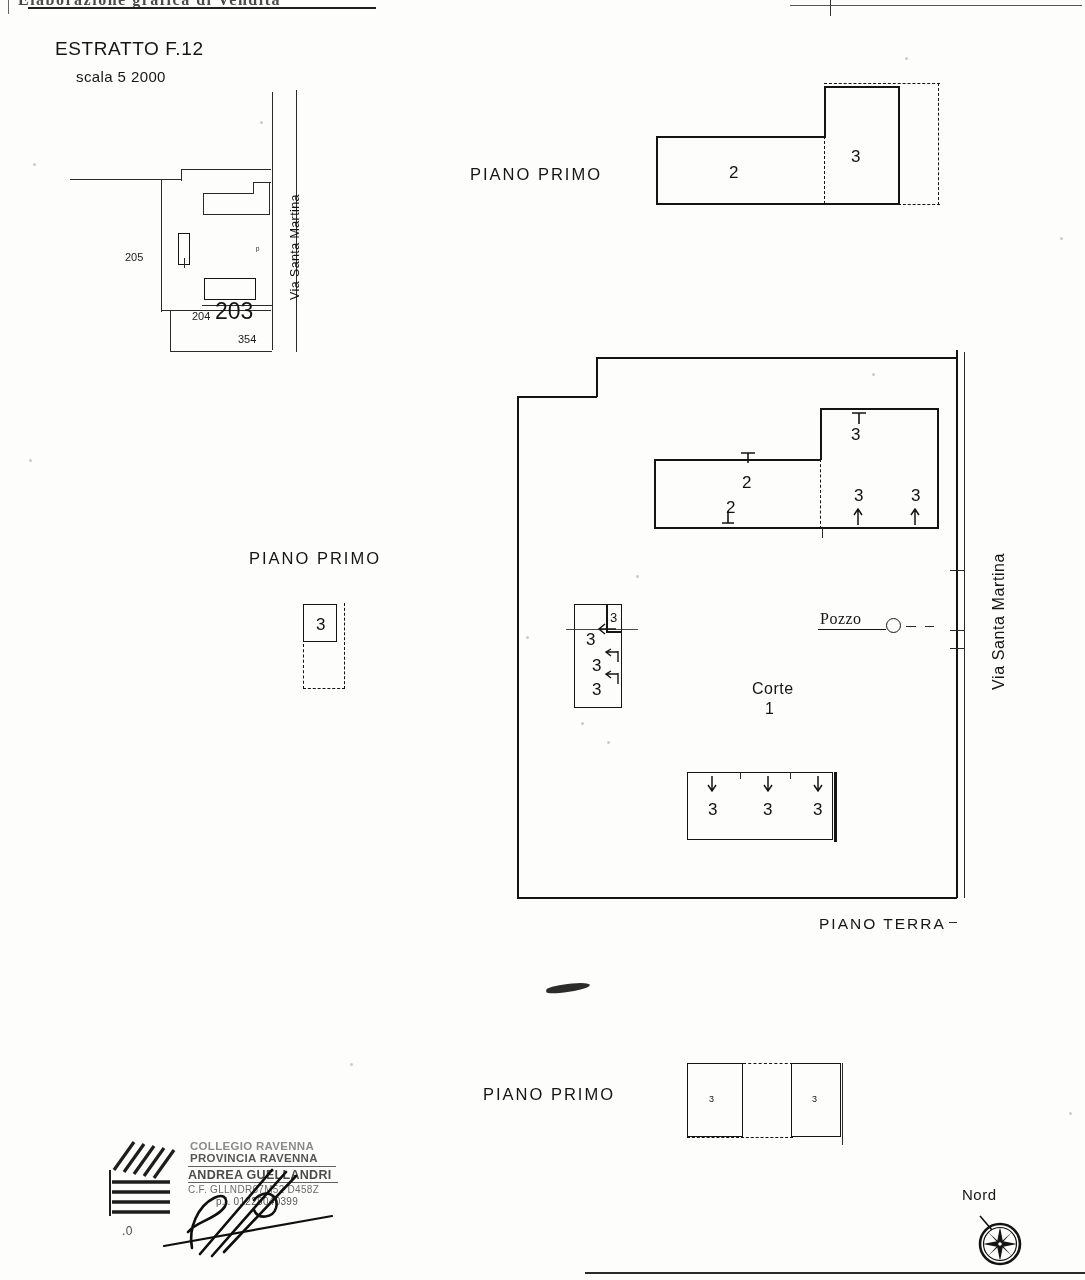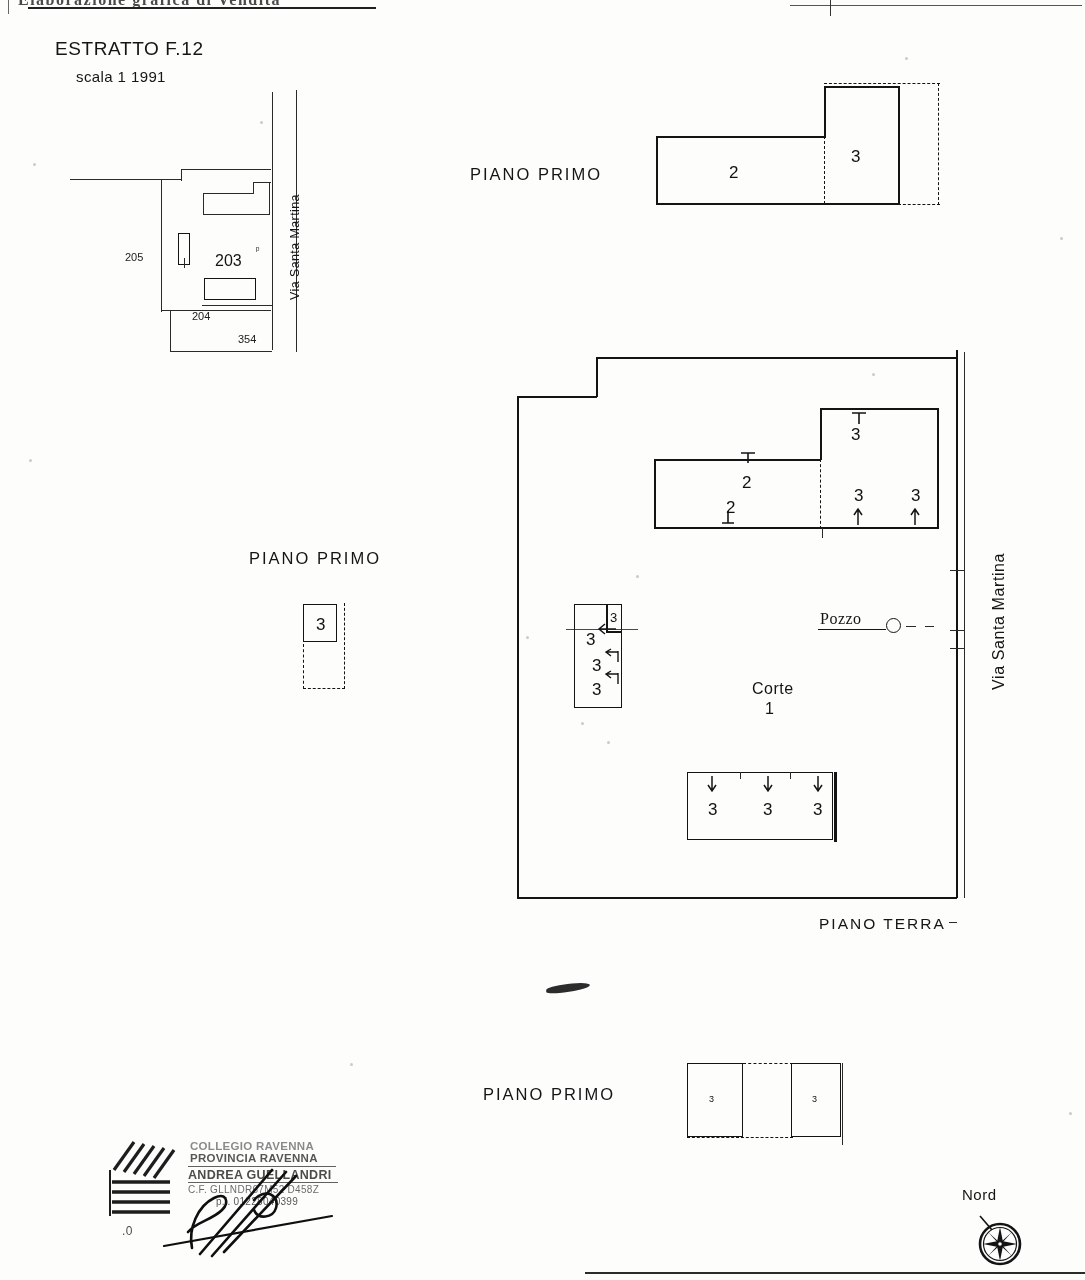--- a/index.html
+++ b/index.html
@@ -74,21 +74,21 @@
     white-space: nowrap;
   }
   .lbl-estratto { font-size: 19px; letter-spacing: 0.6px; }
   .lbl-scala    { font-size: 15px; letter-spacing: 0.4px; }
   .lbl-piano    { font-size: 16.5px; letter-spacing: 2.0px; }
   .lbl-piano-sm { font-size: 15.5px; letter-spacing: 2.0px; }
   .lbl-corte    { font-size: 16px; letter-spacing: 0.5px; text-align: center; }
   .lbl-pozzo    { font-size: 16px; letter-spacing: 0.5px; }
   .lbl-nord     { font-size: 15px; letter-spacing: 0.5px; }
   .lbl-parcel   { font-size: 11px; color: #202020; }
-  .lbl-parcel-big { font-size: 16px; color: #151515; }
+  .lbl-parcel-big { font-size: 23px; color: #151515; margin-top: 46px; }
   .room-num     { font-size: 17px; color: #111; }
   .room-num-sm  { font-size: 9px; color: #111; }
 
   .vtext {
     position: absolute;
     font-family: "Liberation Sans", sans-serif;
     white-space: nowrap;
     transform-origin: 0 0;
     transform: rotate(-90deg);
     color: #151515;
@@ -178,21 +178,21 @@
 
 <div id="sheet">
 
   <div id="sheet-edge-left"></div>
   <div id="header-title">Elaborazione grafica di Vendita</div>
   <div id="header-rule-left"></div>
   <div id="header-rule-right"></div>
   <div id="header-tick"></div>
 
   <div class="lbl lbl-estratto" style="left:55px; top:38px;">ESTRATTO F.12</div>
-  <div class="lbl lbl-scala" style="left:76px; top:68px;">scala 1 1991</div>
+  <div class="lbl lbl-scala" style="left:76px; top:68px;">scala 5 2000</div>
 
   <div>
 
     <div class="ln ln-thin-v" style="left:272px; top:92px; height:258px;"></div>
     <div class="ln ln-thin-v" style="left:296px; top:90px; height:262px;"></div>
     <div class="vtext vtext-street-sm" style="left:288px; top:300px;">Via Santa Martina</div>
 
     <div class="ln ln-thin-h" style="left:70px; top:179px; width:112px;"></div>
     <div class="ln ln-thin-v" style="left:181px; top:169px; height:12px;"></div>
     <div class="ln ln-thin-h" style="left:181px; top:169px; width:90px;"></div>

